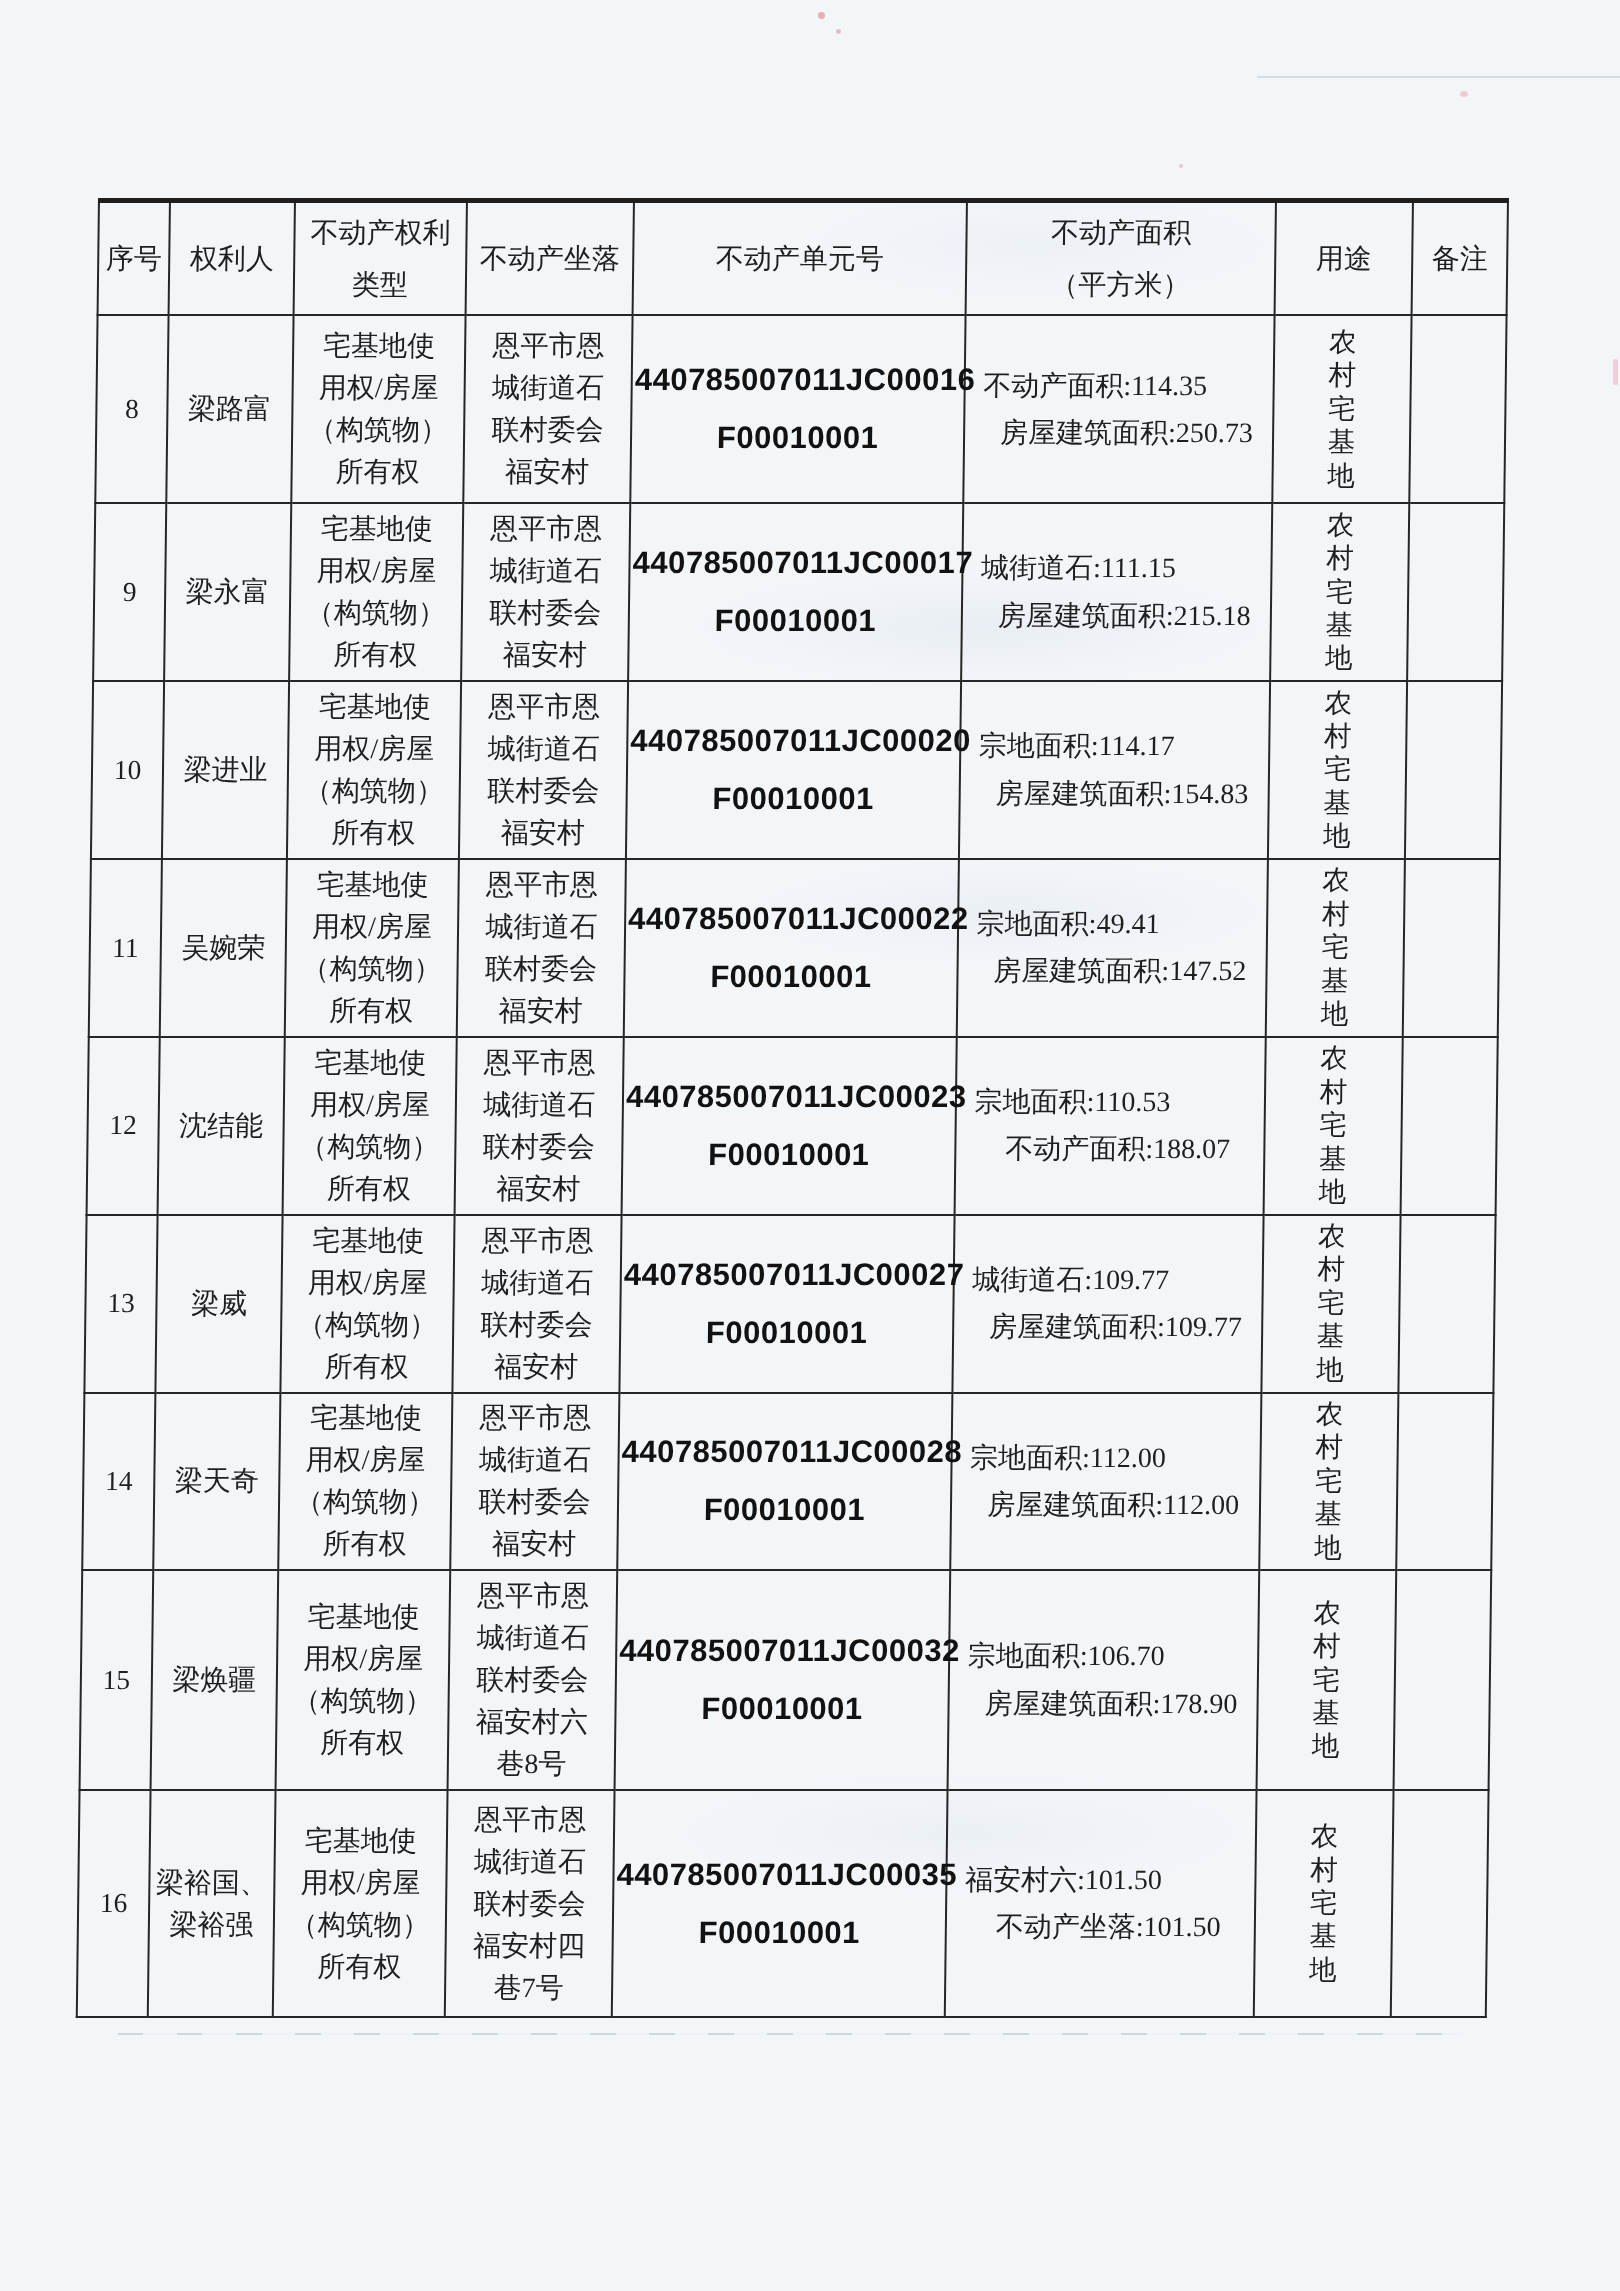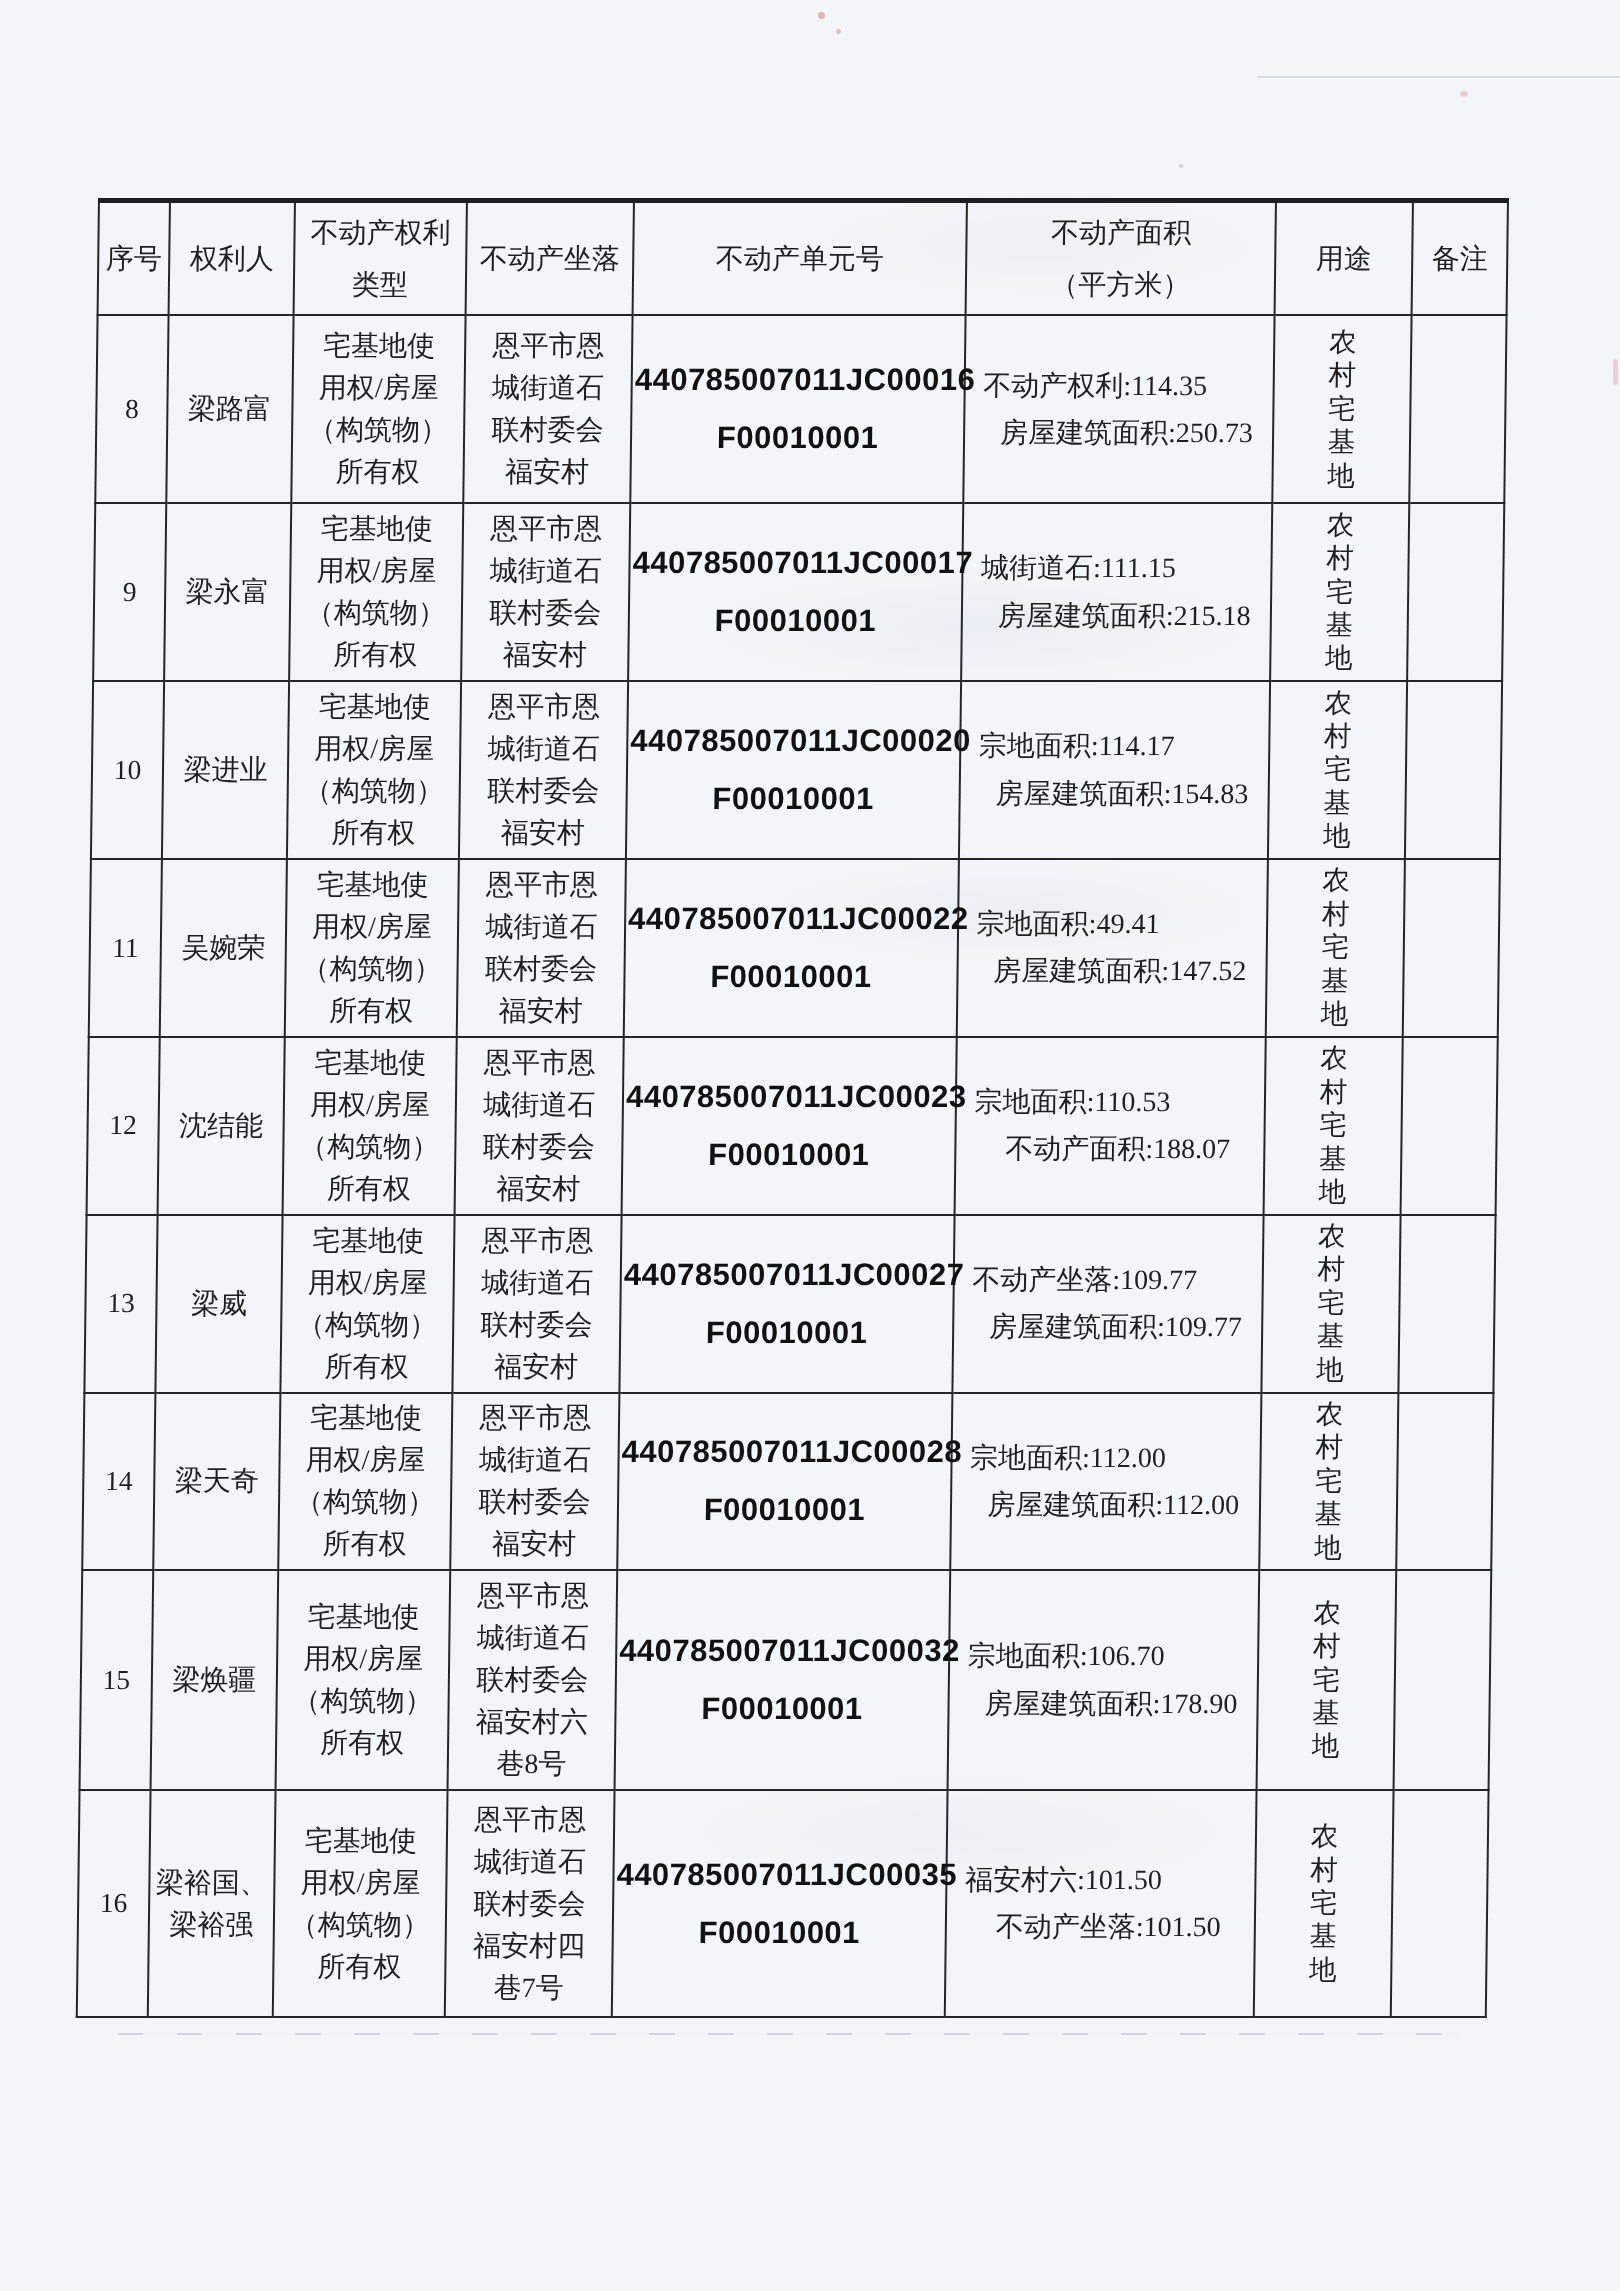--- a/index.html
+++ b/index.html
@@ -164,21 +164,21 @@
 所有权</td>
       <td class="c-loc">恩平市恩
 城街道石
 联村委会
 福安村</td>
       <td class="c-unit">
         <div>440785007011JC00016</div>
         <div>F00010001</div>
       </td>
       <td class="c-area">
-        <div>不动产权利:114.35</div>
+        <div>不动产面积:114.35</div>
         <div>房屋建筑面积:250.73</div>
       </td>
       <td class="c-usage">
         <span class="vert">农村宅基地</span>
       </td>
       <td class="c-remark"></td>
     </tr>
 
     <tr>
       <td class="c-no">9</td>
@@ -289,21 +289,21 @@
 所有权</td>
       <td class="c-loc">恩平市恩
 城街道石
 联村委会
 福安村</td>
       <td class="c-unit">
         <div>440785007011JC00027</div>
         <div>F00010001</div>
       </td>
       <td class="c-area">
-        <div>不动产坐落:109.77</div>
+        <div>城街道石:109.77</div>
         <div>房屋建筑面积:109.77</div>
       </td>
       <td class="c-usage">
         <span class="vert">农村宅基地</span>
       </td>
       <td class="c-remark"></td>
     </tr>
 
     <tr>
       <td class="c-no">14</td>

